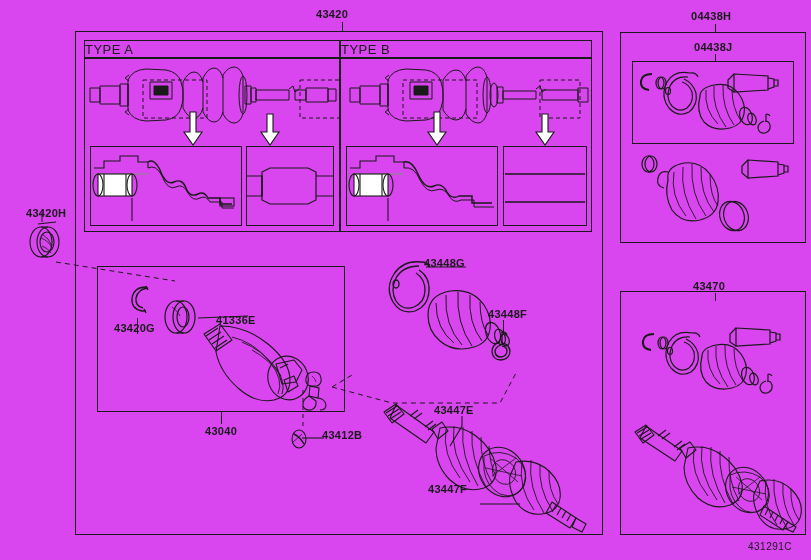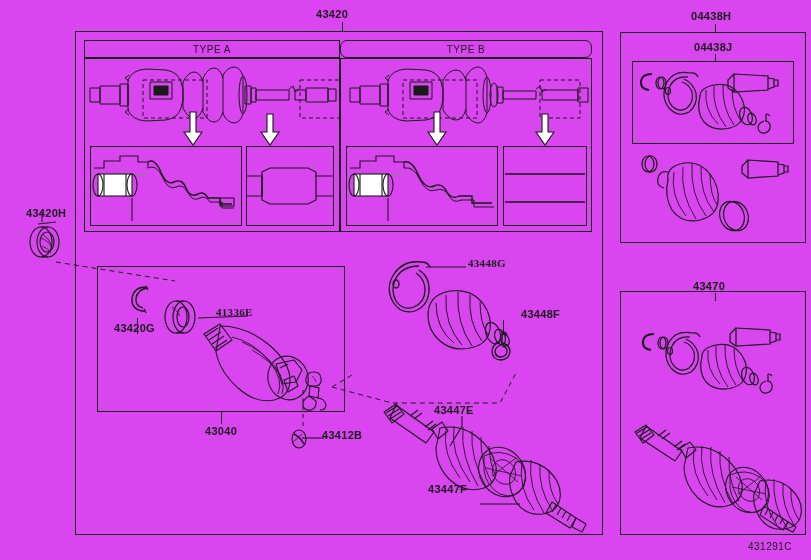--- a/index.html
+++ b/index.html
@@ -26,22 +26,22 @@
   }
   .subpanel{
     position:absolute;
     border:1.2px solid #1a1a1a;
     box-sizing:border-box;
   }
   .typehdr{
     position:absolute;
     box-sizing:border-box;
     border:1.2px solid #1a1a1a;
-    display:flex;align-items:center;justify-content:center;
-    font-size:10px;
+    display:flex;align-items:center;
+    font-size:13px;
     letter-spacing:0.5px;
     color:#1a1a1a;
   }
   .tick{position:absolute;background:#1a1a1a;width:1px;}
   svg.art{position:absolute;overflow:visible;}
   .corner-code{
     position:absolute;
     font-size:10px;font-weight:normal;letter-spacing:0.5px;color:#1a1a1a;
   }
 </style>
@@ -51,21 +51,21 @@
 <div id="root">
 
   <div class="lbl" style="left:316px;top:8px;">43420</div>
   <div class="tick" style="left:342px;top:22px;height:9px;"></div>
 
   <div class="panel" id="main-panel" style="left:75px;top:31px;width:528px;height:504px;"></div>
 
   <div class="typehdr" style="left:84px;top:40px;width:256px;height:18px;">
     <span>TYPE A</span>
   </div>
-  <div class="typehdr" style="left:340px;top:40px;width:252px;height:18px;border-radius:7px;">
+  <div class="typehdr" style="left:340px;top:40px;width:252px;height:18px;">
     <span>TYPE B</span>
   </div>
 
   <div class="subpanel" style="left:84px;top:58px;width:256px;height:174px;"></div>
   <div class="subpanel" style="left:340px;top:58px;width:252px;height:174px;"></div>
 
   <div class="subpanel" style="left:90px;top:146px;width:152px;height:80px;"></div>
   <div class="subpanel" style="left:246px;top:146px;width:88px;height:80px;"></div>
   <div class="subpanel" style="left:346px;top:146px;width:152px;height:80px;"></div>
   <div class="subpanel" style="left:503px;top:146px;width:84px;height:80px;"></div>
@@ -240,21 +240,21 @@
       <ellipse cx="18" cy="24" rx="11" ry="16"></ellipse>
       <ellipse cx="26" cy="24" rx="11" ry="16"></ellipse>
       <path d="M18 8 L26 8 M18 40 L26 40"></path>
       <ellipse cx="25" cy="24" rx="6" ry="10"></ellipse>
       <path d="M14 14 q5 3 8 9" stroke-width="0.8"></path>
     </g>
   </svg>
   <svg class="art" style="left:196px;top:312px;" width="56" height="10" viewBox="0 0 56 10">
     <path d="M2 6 L52 4" stroke="#1a1a1a" stroke-width="1.1"></path>
   </svg>
-  <div class="lbl" style="left:216px;top:306px;font-family:Liberation Serif, serif;">41336E</div>
+  <div class="lbl" style="left:216px;top:314px;">41336E</div>
 
   <svg class="art" style="left:198px;top:320px;" width="130" height="90" viewBox="0 0 130 90">
     <g fill="none" stroke="#1a1a1a" stroke-width="1.1" stroke-linejoin="round">
 
       <path d="M6 14 L22 4 L34 20 L18 31 Z"></path>
       <path d="M8 16 L20 8 M11 20 L23 12 M14 24 L26 16 M17 28 L29 20"></path>
 
       <path d="M22 6 Q48 6 70 24 Q92 42 92 60 Q92 76 76 80 Q58 84 40 68 Q22 52 18 32 Z"></path>
 
       <path d="M34 17 Q56 22 72 42 Q86 60 80 74" stroke-width="0.9"></path>
@@ -297,21 +297,21 @@
     <g fill="none" stroke="#1a1a1a" stroke-width="1.3">
       <path d="M38 4 Q20 2 11 16 Q2 30 10 44 Q18 57 32 53 Q45 48 46 33 Q47 19 36 12"></path>
       <path d="M36 8 Q20 8 13 20 Q7 32 13 43 Q20 53 31 49 Q42 44 42 32 Q42 21 33 15"></path>
       <ellipse cx="13" cy="26" rx="3" ry="4"></ellipse>
       <path d="M38 4 Q45 4 47 9"></path>
     </g>
   </svg>
   <svg class="art" style="left:424px;top:262px;" width="44" height="10" viewBox="0 0 44 10">
     <path d="M2 5 L42 5" stroke="#1a1a1a" stroke-width="1.1"></path>
   </svg>
-  <div class="lbl" style="left:468px;top:257px;font-family:Liberation Serif, serif;">43448G</div>
+  <div class="lbl" style="left:424px;top:257px;">43448G</div>
 
   <svg class="art" style="left:410px;top:285px;" width="105" height="80" viewBox="0 0 105 80">
     <g fill="none" stroke="#1a1a1a" stroke-width="1.2">
       <path d="M18 30 Q18 10 40 6 Q62 3 74 20 Q82 32 80 44 Q78 58 64 62 Q44 68 30 56 Q18 46 18 30 Z"></path>
       <path d="M26 18 Q26 44 44 58" stroke-width="1"></path>
       <path d="M36 10 Q34 40 52 60" stroke-width="1"></path>
       <path d="M48 7 Q46 38 62 61" stroke-width="1"></path>
       <path d="M60 10 Q58 38 72 56" stroke-width="1"></path>
       <path d="M70 17 Q70 38 78 50" stroke-width="1"></path>
 
@@ -323,21 +323,21 @@
 
   <svg class="art" style="left:488px;top:330px;" width="32" height="34" viewBox="0 0 32 34">
     <g fill="none" stroke="#1a1a1a" stroke-width="1.3">
       <path d="M14 2 L14 14"></path>
       <path d="M12 12 Q4 14 4 22 Q5 30 13 30 Q22 29 22 21 Q21 14 14 13"></path>
       <path d="M13 15 Q7 17 7 22 Q8 27 13 27 Q19 26 19 21 Q19 17 14 16"></path>
       <path d="M14 2 q4 0 5 3"></path>
     </g>
   </svg>
   <div class="tick" style="left:503px;top:320px;height:12px;"></div>
-  <div class="lbl" style="left:488px;top:308px;padding-left:33px;">43448F</div>
+  <div class="lbl" style="left:488px;top:308px;">43448F</div>
 
   <svg class="art" style="left:330px;top:355px;" width="210" height="60" viewBox="0 0 210 60">
     <path d="M2 32 L62 48 L170 48 L186 18" fill="none" stroke="#1a1a1a" stroke-width="1" stroke-dasharray="5 4"></path>
     <path d="M2 32 L22 20" fill="none" stroke="#1a1a1a" stroke-width="1" stroke-dasharray="5 4"></path>
   </svg>
 
   <svg class="art" style="left:380px;top:396px;" width="220" height="140" viewBox="0 0 220 140">
     <g fill="none" stroke="#1a1a1a" stroke-width="1.1" stroke-linejoin="round">
 
       <path d="M4 16 L16 8 L24 18 L12 27 Z"></path>

